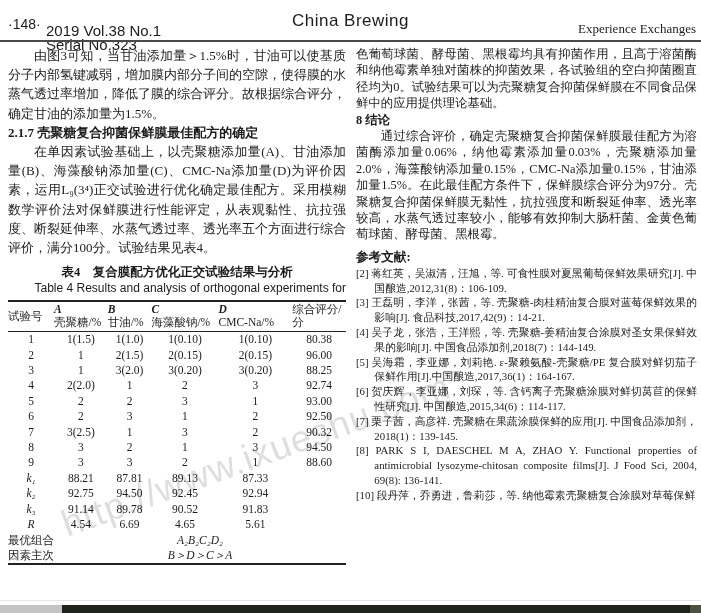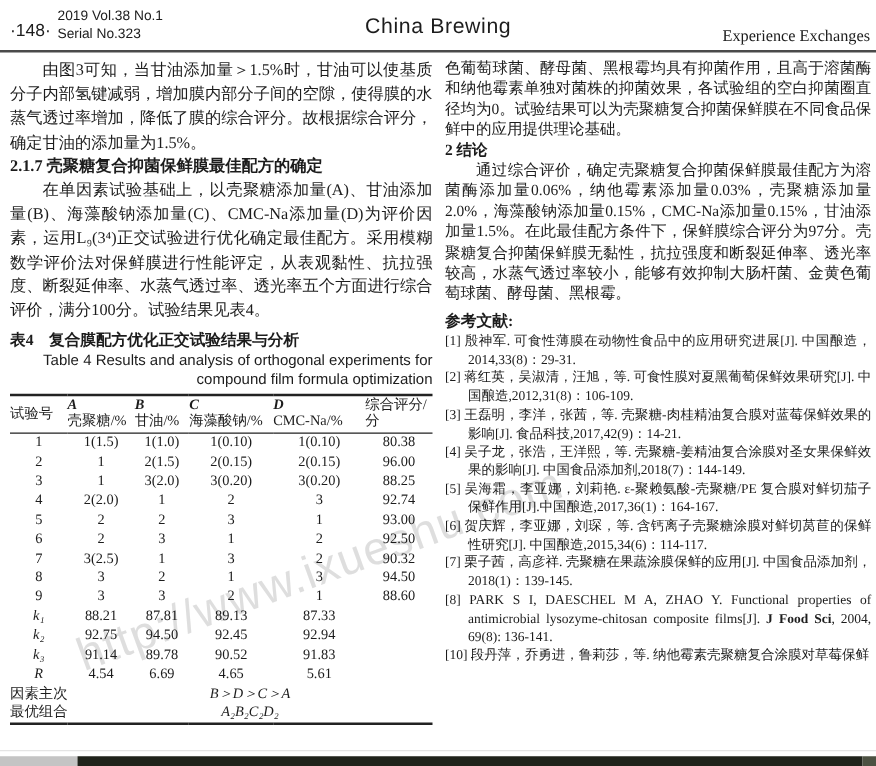--- a/index.html
+++ b/index.html
@@ -1,50 +1,50 @@
 <!DOCTYPE html>
 <html><head>
 <meta charset="utf-8">
 <style>
   html,body{margin:0;padding:0;background:#ffffff;}
   .page{position:relative;width:701px;height:613px;background:#fff;overflow:hidden;
         font-family:"Liberation Serif","DejaVu Serif",serif;color:#1c1c1c;}
   
   .hdr-pageno{position:absolute;left:8px;top:16px;font-size:14px;font-family:"Liberation Sans","DejaVu Sans",sans-serif;}
-  .hdr-issue{position:absolute;left:46px;top:6px;font-size:11px;line-height:14px;
+  .hdr-issue{position:absolute;left:46px;top:24px;font-size:15px;line-height:14px;
              font-family:"Liberation Sans","DejaVu Sans",sans-serif;}
   .hdr-journal{position:absolute;left:0;right:0;top:11px;text-align:center;font-size:17px;
                font-family:"Liberation Sans","DejaVu Sans",sans-serif;letter-spacing:.5px;}
   .hdr-col{position:absolute;right:5px;top:21px;font-size:13px;margin-left:24px;}
   .hdr-rule{position:absolute;left:0;right:0;top:40px;height:2px;}
   
   .colL{position:absolute;left:8px;top:46px;width:338px;font-size:13px;line-height:19.2px;
         text-align:justify;z-index:2;}
   .colR{position:absolute;left:356px;top:46px;width:341px;font-size:12.4px;line-height:16.4px;
         text-align:justify;z-index:2;}
   .colL p,.colR p{margin:0;}
   .ind{text-indent:2em;}
   .sechead{font-weight:bold;margin:0;}
   
   .tblwrap{margin-top:7px;}
-  .tbl-title-cn{text-align:left;font-weight:bold;font-size:12.5px;line-height:17px;}
+  .tbl-title-cn{text-align:center;font-weight:bold;font-size:12.5px;line-height:17px;}
   .tbl-title-en{text-align:right;font-size:12px;line-height:15px;
                 font-family:"Liberation Sans","DejaVu Sans",sans-serif;}
   table.otbl{width:100%;border-collapse:collapse;margin-top:4px;
              border-top:2px solid #222;border-bottom:2px solid #222;font-size:11.5px;}
   table.otbl thead tr{border-bottom:1px solid #222;}
   table.otbl th{font-weight:normal;padding:1px 0 2px 0;vertical-align:middle;line-height:13px;}
   table.otbl td{text-align:center;height:15.4px;padding:0;line-height:15.4px;white-space:nowrap;}
   .it{font-style:italic;}
   .hd-top{font-style:italic;font-weight:bold;line-height:13px;}
   .hd-bot{line-height:13px;}
   
   .refs-head{font-weight:bold;font-size:12.6px;margin-top:5px;line-height:18px;}
   .ref{font-size:10.8px;line-height:14.8px;padding-left:1.7em;text-indent:-1.7em;text-align:justify;}
-  .ref b{font-weight:bold;margin-top:33px;}
+  .ref b{font-weight:normal;margin-top:33px;}
   
   .watermark{position:absolute;left:56px;top:506px;z-index:1;
              transform:rotate(-20deg);transform-origin:left top;
              font-family:"Liberation Sans","DejaVu Sans",sans-serif;
              font-size:37px;letter-spacing:1px;opacity:.6;white-space:nowrap;pointer-events:none;}
   
   .botline{position:absolute;left:0;right:0;top:600px;height:1px;background:#e4e4e4;}
   .botbar{position:absolute;left:0;right:0;top:605px;height:8px;z-index:3;}
   .botbar .seg{position:absolute;top:0;height:100%;}
 </style>
@@ -65,21 +65,20 @@
   <div class="hdr-rule" id="hdr-rule" style="background: rgb(74, 74, 74);"></div>
 
   <div class="colL">
     <p class="ind">由图3可知，当甘油添加量＞1.5%时，甘油可以使基质分子内部氢键减弱，增加膜内部分子间的空隙，使得膜的水蒸气透过率增加，降低了膜的综合评分。故根据综合评分，确定甘油的添加量为1.5%。</p>
     <p class="sechead">2.1.7 壳聚糖复合抑菌保鲜膜最佳配方的确定</p>
     <p class="ind">在单因素试验基础上，以壳聚糖添加量(A)、甘油添加量(B)、海藻酸钠添加量(C)、CMC-Na添加量(D)为评价因素，运用L₉(3⁴)正交试验进行优化确定最佳配方。采用模糊数学评价法对保鲜膜进行性能评定，从表观黏性、抗拉强度、断裂延伸率、水蒸气透过率、透光率五个方面进行综合评价，满分100分。试验结果见表4。</p>
 
     <div class="tblwrap">
       <div class="tbl-title-cn">表4　复合膜配方优化正交试验结果与分析</div>
       <div class="tbl-title-en">Table 4 Results and analysis of orthogonal experiments for</div>
-      <div class="tbl-title-en">compound film formula optimization</div>
       <table class="otbl">
         <thead id="tbl-head">
             <tr>
               <th style="width: 13%;">
                 <div class="hd-bot">试验号</div>
               </th>
               <th style="width: 16%;">
                 <div class="hd-top">A</div>
                 <div class="hd-bot">壳聚糖/%</div>
               </th>
@@ -200,39 +199,38 @@
             </tr>
             <tr>
               <td class="it">R</td>
               <td>4.54</td>
               <td>6.69</td>
               <td>4.65</td>
               <td>5.61</td>
               <td></td>
             </tr>
             <tr>
+              <td>最优组合</td>
+              <td colspan="5" class="it">A₂B₂C₂D₂</td>
+            </tr>
+            <tr>
               <td>因素主次</td>
               <td colspan="5" class="it">B＞D＞C＞A</td>
-            </tr>
-            <tr>
-              <td>最优组合</td>
-              <td colspan="5" class="it">A₂B₂C₂D₂</td>
             </tr>
           </tbody>
       </table>
     </div>
   </div>
 
   <div class="colR">
     <p>色葡萄球菌、酵母菌、黑根霉均具有抑菌作用，且高于溶菌酶和纳他霉素单独对菌株的抑菌效果，各试验组的空白抑菌圈直径均为0。试验结果可以为壳聚糖复合抑菌保鲜膜在不同食品保鲜中的应用提供理论基础。</p>
-    <p class="sechead">2 结论</p>
+    <p class="sechead">8 结论</p>
     <p class="ind">通过综合评价，确定壳聚糖复合抑菌保鲜膜最佳配方为溶菌酶添加量0.06%，纳他霉素添加量0.03%，壳聚糖添加量2.0%，海藻酸钠添加量0.15%，CMC-Na添加量0.15%，甘油添加量1.5%。在此最佳配方条件下，保鲜膜综合评分为97分。壳聚糖复合抑菌保鲜膜无黏性，抗拉强度和断裂延伸率、透光率较高，水蒸气透过率较小，能够有效抑制大肠杆菌、金黄色葡萄球菌、酵母菌、黑根霉。</p>
     <div class="refs-head">参考文献:</div>
     <div id="refs">
-        <div class="ref">[1] 殷神军. 可食性薄膜在动物性食品中的应用研究进展[J]. 中国酿造，2014,33(8)：29-31.</div>
         <div class="ref">[2] 蒋红英，吴淑清，汪旭，等. 可食性膜对夏黑葡萄保鲜效果研究[J]. 中国酿造,2012,31(8)：106-109.</div>
         <div class="ref">[3] 王磊明，李洋，张茜，等. 壳聚糖-肉桂精油复合膜对蓝莓保鲜效果的影响[J]. 食品科技,2017,42(9)：14-21.</div>
         <div class="ref">[4] 吴子龙，张浩，王洋熙，等. 壳聚糖-姜精油复合涂膜对圣女果保鲜效果的影响[J]. 中国食品添加剂,2018(7)：144-149.</div>
         <div class="ref">[5] 吴海霜，李亚娜，刘莉艳. ε-聚赖氨酸-壳聚糖/PE 复合膜对鲜切茄子保鲜作用[J].中国酿造,2017,36(1)：164-167.</div>
         <div class="ref">[6] 贺庆辉，李亚娜，刘琛，等. 含钙离子壳聚糖涂膜对鲜切莴苣的保鲜性研究[J]. 中国酿造,2015,34(6)：114-117.</div>
         <div class="ref">[7] 栗子茜，高彦祥. 壳聚糖在果蔬涂膜保鲜的应用[J]. 中国食品添加剂，2018(1)：139-145.</div>
         <div class="ref">[8] PARK S I, DAESCHEL M A, ZHAO Y. Functional properties of antimicrobial lysozyme-chitosan composite films[J]. <b>J Food Sci</b>, 2004, 69(8): 136-141.</div>
         <div class="ref">[10] 段丹萍，乔勇进，鲁莉莎，等. 纳他霉素壳聚糖复合涂膜对草莓保鲜</div>
       </div>
   </div>

